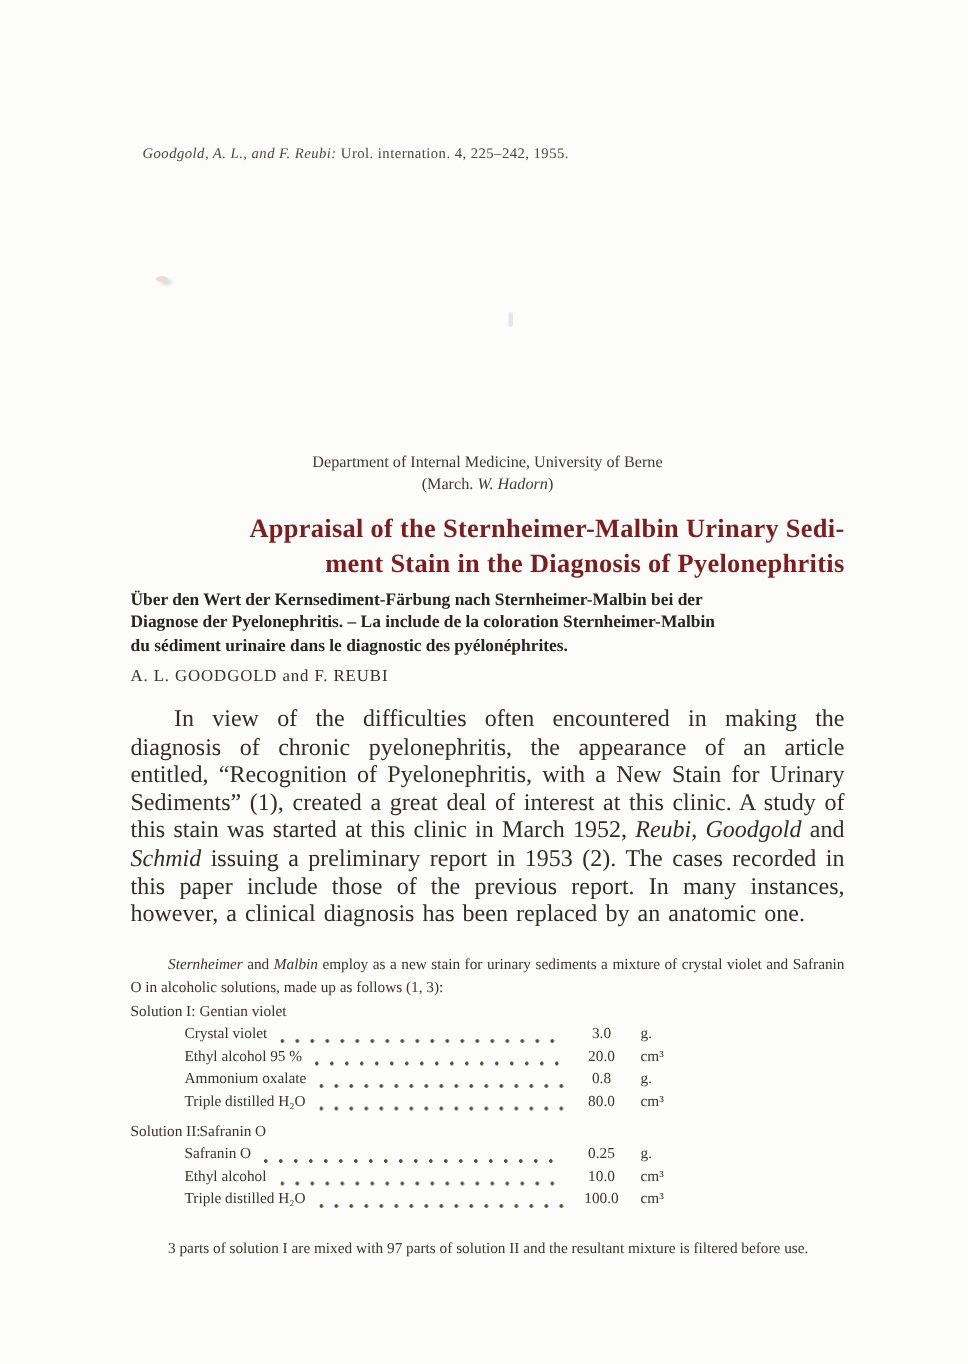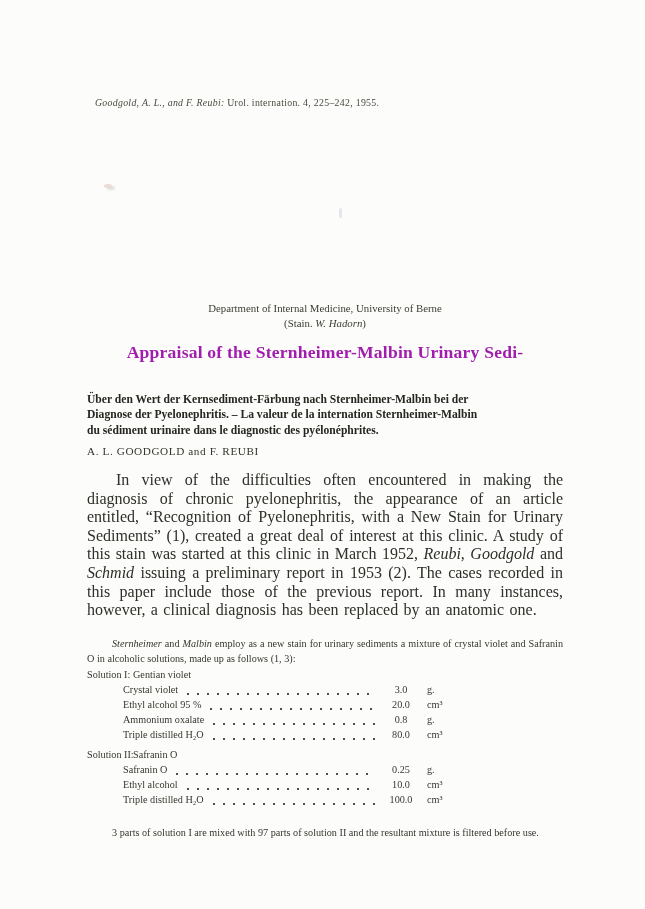--- a/index.html
+++ b/index.html
@@ -17,23 +17,23 @@
   .citation {
     position: absolute; left: 95px; top: 97px;
     font-size: 9.8px; letter-spacing: 0.3px; color: #4a493f;
     white-space: nowrap;
   }
   .it { font-style: italic; }
 
   .affiliation { top: 301px; text-align: center; font-size: 10.8px; line-height: 14.5px; color: #3c3b33; }
 
   .title {
-    top: 341px; text-align: center;
+    top: 341px; text-align: right;
     font-size: 17.6px; font-weight: bold; line-height: 22.5px;
-    color: #a21caf; letter-spacing: 0.2px; margin: 0;
+    color: #7f1d1d; letter-spacing: 0.2px; margin: 0;
   }
   .title .tline { display: block; }
 
   .subtitle {
     top: 392px; text-align: left;
     font-size: 11.6px; font-weight: bold; line-height: 15.3px;
     color: #26251f;
   }
 
   .authors { top: 445px; font-size: 11.2px; letter-spacing: 0.6px; color: #33322b; }
@@ -79,30 +79,31 @@
 
   <div class="citation">
     <span class="it">Goodgold, A. L., and F. Reubi:</span><span> Urol. internation. 4, 225–242, 1955.</span>
   </div>
 
   <div class="artifact artifact-1"></div>
   <div class="artifact artifact-2"></div>
 
   <div class="blk affiliation">
     <div>Department of Internal Medicine, University of Berne</div>
-    <div><span>(Stain. </span><span class="it">W. Hadorn</span><span>)</span></div>
+    <div><span>(March. </span><span class="it">W. Hadorn</span><span>)</span></div>
   </div>
 
   <h1 class="blk title">
     <span class="tline">Appraisal of the Sternheimer-Malbin Urinary Sedi-</span>
+    <span class="tline">ment Stain in the Diagnosis of Pyelonephritis</span>
   </h1>
 
   <div class="blk subtitle">
     <div>Über den Wert der Kernsediment-Färbung nach Sternheimer-Malbin bei der</div>
-    <div>Diagnose der Pyelonephritis. – La valeur de la internation Sternheimer-Malbin</div>
+    <div>Diagnose der Pyelonephritis. – La include de la coloration Sternheimer-Malbin</div>
     <div>du sédiment urinaire dans le diagnostic des pyélonéphrites.</div>
   </div>
 
   <div class="blk authors">A. L. GOODGOLD and F. REUBI</div>
 
   <p class="blk intro"><span>In view of the difficulties often encountered in making the diagnosis of chronic pyelonephritis, the appearance of an article entitled, “Recognition of Pyelonephritis, with a New Stain for Urinary Sediments” (1), created a great deal of interest at this clinic. A study of this stain was started at this clinic in March 1952, </span><span class="it">Reubi</span><span>, </span><span class="it">Goodgold</span><span> and </span><span class="it">Schmid</span><span> issuing a preliminary report in 1953 (2). The cases recorded in this paper include those of the previous report. In many instances, however, a clinical diagnosis has been replaced by an anatomic one.</span></p>
 
   <p class="blk fine method"><span class="it">Sternheimer</span><span> and </span><span class="it">Malbin</span><span> employ as a new stain for urinary sediments a mixture of crystal violet and Safranin O in alcoholic solutions, made up as follows (1, 3):</span></p>
 
   <div class="blk fine solution sol1">

